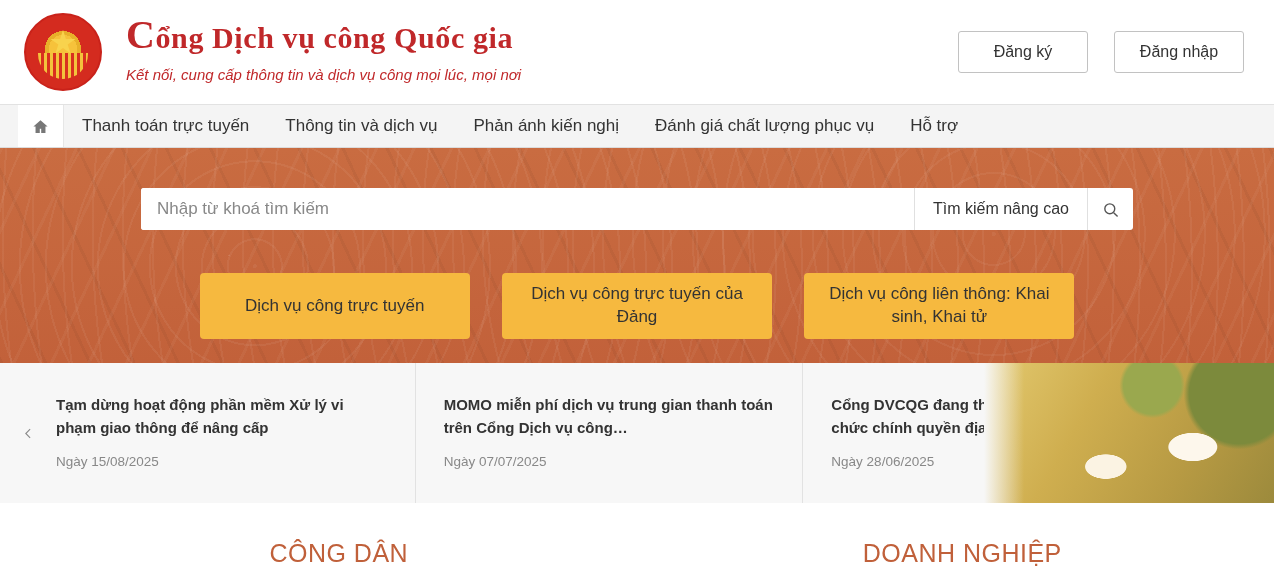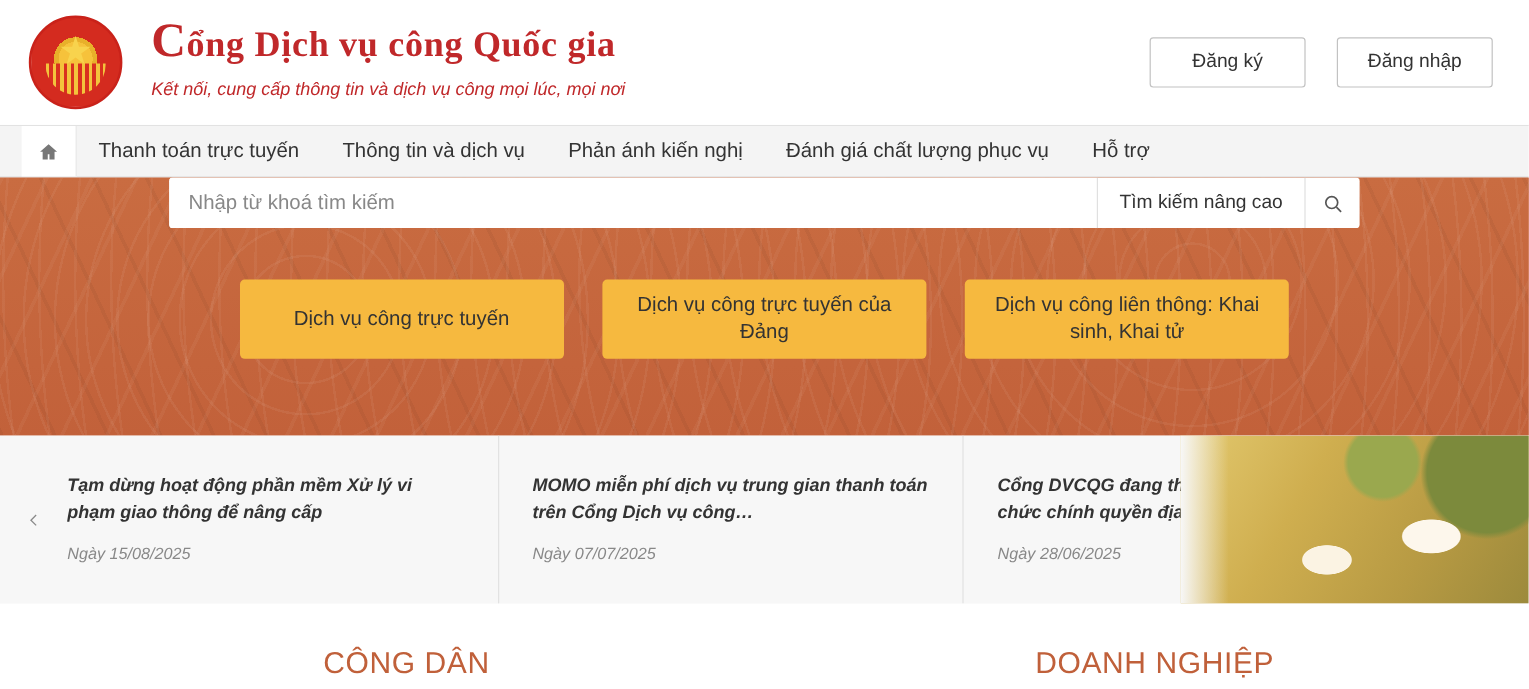--- a/index.html
+++ b/index.html
@@ -121,21 +121,21 @@
     position: absolute;
     inset: 0;
     background:
       radial-gradient(circle at 18% 50%, rgba(255,255,255,.10) 0 1px, transparent 1px),
       repeating-radial-gradient(circle at 20% 55%, rgba(255,255,255,.055) 0 2px, transparent 2px 26px),
       repeating-radial-gradient(circle at 78% 40%, rgba(255,255,255,.05) 0 2px, transparent 2px 30px),
       repeating-linear-gradient(115deg, rgba(255,255,255,.045) 0 3px, transparent 3px 34px),
       repeating-linear-gradient(65deg, rgba(0,0,0,.045) 0 3px, transparent 3px 40px),
       linear-gradient(180deg, #c96c41 0%, #c2613a 100%);
   }
-  .hero-inner { position: relative; }
+  .hero-inner { position: relative; padding-top: 40px; }
   .search-row {
     width: 992px;
     margin: 0 auto;
     display: flex;
     height: 42px;
     background: #ffffff;
     border-radius: 3px;
     overflow: hidden;
   }
   .search-input {
@@ -207,21 +207,20 @@
     cursor: pointer;
     color: #8a8a8a;
   }
   .news-arrow svg { width: 13px; height: 13px; stroke: #8a8a8a; stroke-width: 2; fill: none; }
   .news-list { flex: 1; display: flex; }
   .news-item {
     flex: 1;
     padding: 30px 28px 0 0;
     border-right: 1px solid #e2e2e2;
     margin-right: 28px;
-    font-style: italic;
   }
   .news-item:last-child { border-right: none; }
   .news-title {
     font-size: 15px;
     font-weight: bold;
     color: #333333;
     line-height: 1.55;
     cursor: pointer;
     display: -webkit-box;
     -webkit-line-clamp: 2;

